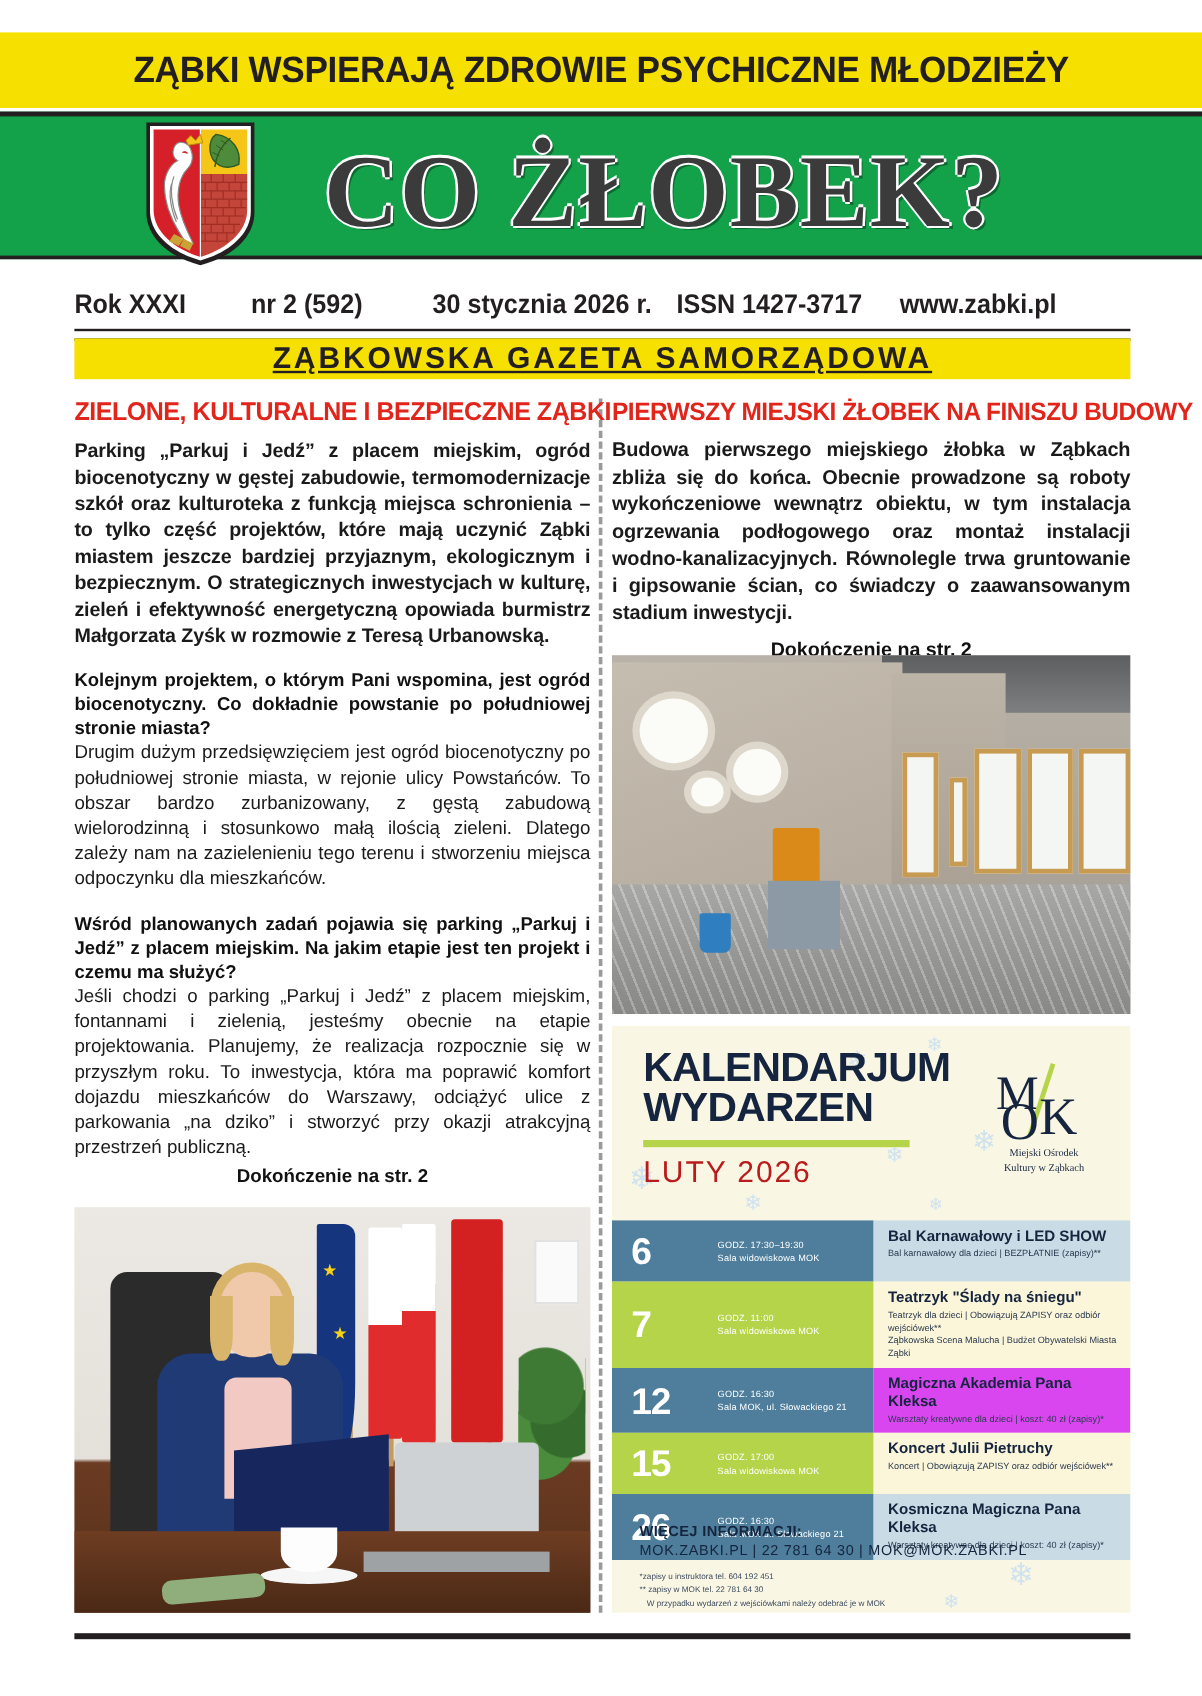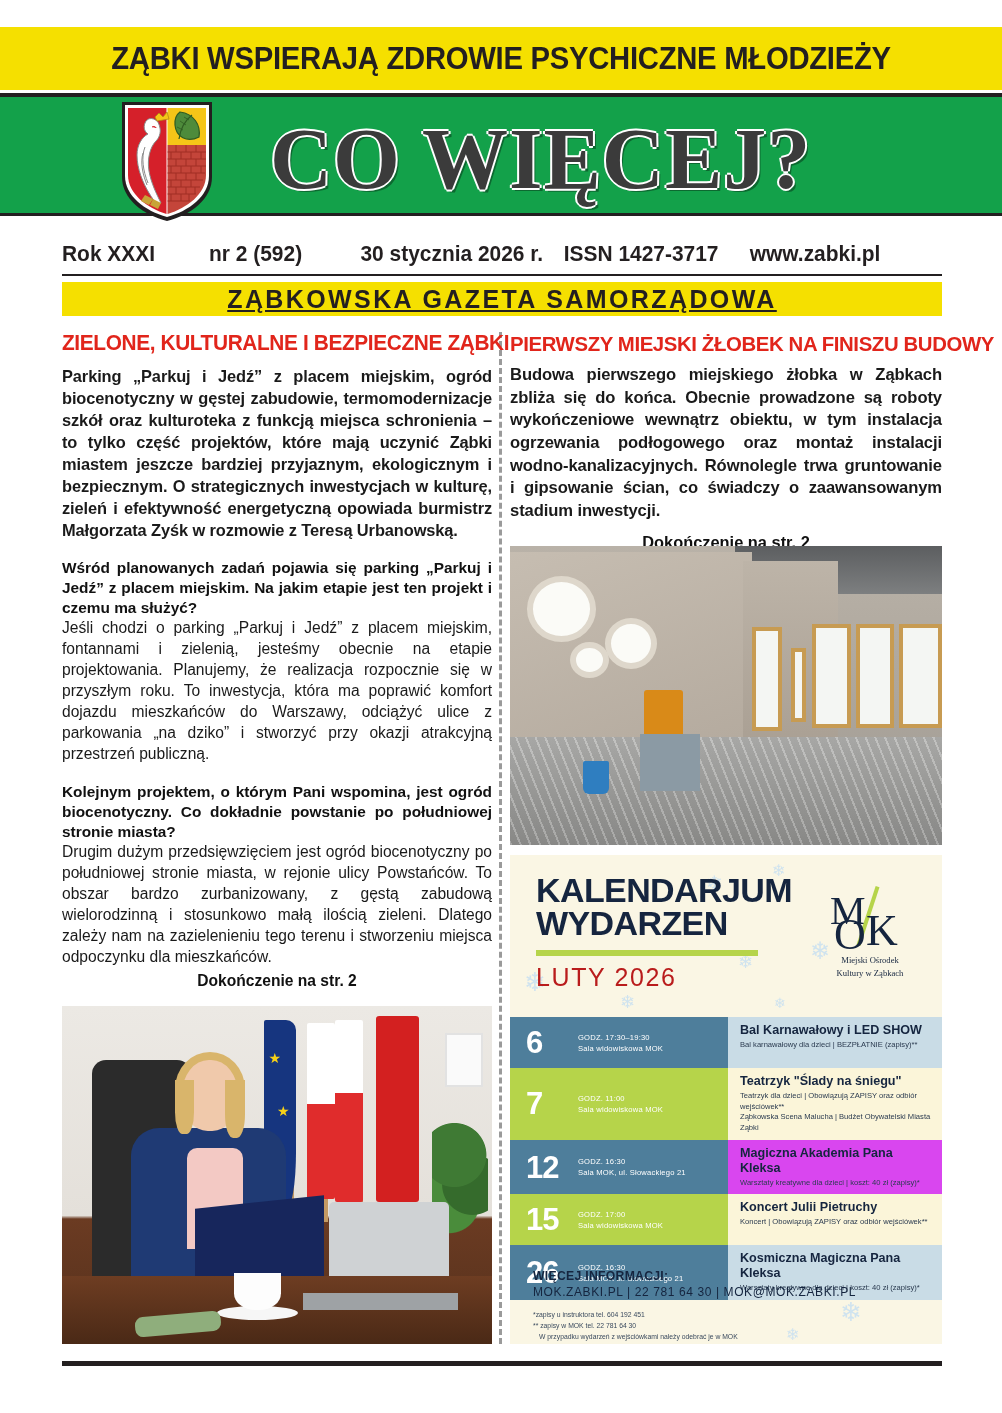--- a/index.html
+++ b/index.html
@@ -231,21 +231,21 @@
 
   .events{position:absolute;left:0;top:162px;width:432px;}
   .evrow{display:flex;min-height:51px;}
   .ev-left{
     width:218px;display:flex;align-items:center;box-sizing:border-box;padding-left:16px;
   }
   .ev-day{
     font-size:31px;font-weight:bold;color:#ffffff;width:52px;line-height:1;
     letter-spacing:-1px;
   }
-  .ev-meta{color:#ffffff;font-size:7.6px;line-height:1.45;letter-spacing:.2px;}
+  .ev-meta{color:#ffffff;font-size:7.6px;line-height:1.45;letter-spacing:.2px;margin-left:20px;}
   .ev-right{
     flex:1;box-sizing:border-box;padding:6px 10px 6px 12px;
   }
   .ev-title{font-size:12.6px;font-weight:bold;color:#15253F;line-height:1.18;}
   .ev-desc{font-size:7.6px;color:#2a3a4f;line-height:1.42;margin-top:2px;}
 
   .poster-foot{
     position:absolute;left:23px;top:414px;width:390px;
   }
   .pf-more{font-size:12.2px;font-weight:bold;color:#15253F;letter-spacing:.3px;}
@@ -260,21 +260,21 @@
 </head>
 <body>
 
 <div class="page">
 
   <div class="top-banner">
     <div class="txt">ZĄBKI WSPIERAJĄ ZDROWIE PSYCHICZNE MŁODZIEŻY</div>
   </div>
 
   <div class="masthead">
-    <div class="masthead-title">CO WIĘCEJ?</div>
+    <div class="masthead-title">CO ŻŁOBEK?</div>
   </div>
 
   <svg class="crest" viewBox="0 0 96 125">
     <path d="M3 3 H93 V78 C93 100 72 116 48 122 C24 116 3 100 3 78 Z" fill="#231f20"></path>
     <path d="M6 6 H90 V77 C90 97 70 112 48 118 C26 112 6 97 6 77 Z" fill="#ffffff"></path>
     <path d="M9 9 H47.5 V115 C28 109 9 95 9 76 Z" fill="#d5202a"></path>
     <path d="M48.5 9 H87 V46 H48.5 Z" fill="#f5c518"></path>
     <path d="M48.5 46 H87 V76 C87 95 68 109 48.5 115 Z" fill="#c4453a"></path>
     <g stroke="#9b2b20" stroke-width="1" opacity=".85">
       <line x1="48.5" y1="53" x2="87" y2="53"></line>
@@ -342,26 +342,26 @@
   <div class="subbanner">
     <div class="txt">ZĄBKOWSKA GAZETA SAMORZĄDOWA</div>
   </div>
 
   <div class="vdivider"></div>
 
   <div class="col-left">
     <div class="kicker">ZIELONE, KULTURALNE I BEZPIECZNE ZĄBKI</div>
     <div class="lede">Parking „Parkuj i Jedź” z placem miejskim, ogród biocenotyczny w gęstej zabudowie, termomodernizacje szkół oraz kulturoteka z funkcją miejsca schronienia – to tylko część projektów, które mają uczynić Ząbki miastem jeszcze bardziej przyjaznym, ekologicznym i bezpiecznym. O strategicznych inwestycjach w kulturę, zieleń i efektywność energetyczną opowiada burmistrz Małgorzata Zyśk w rozmowie z Teresą Urbanowską.</div>
     <div class="qblock">
+      <div class="question">Kolejnym projektem, o którym Pani wspomina, jest ogród biocenotyczny. Co dokładnie powstanie po południowej stronie miasta?</div>
+      <div class="answer">Drugim dużym przedsięwzięciem jest ogród biocenotyczny po południowej stronie miasta, w rejonie ulicy Powstańców. To obszar bardzo zurbanizowany, z gęstą zabudową wielorodzinną i stosunkowo małą ilością zieleni. Dlatego zależy nam na zazielenieniu tego terenu i stworzeniu miejsca odpoczynku dla mieszkańców.</div>
+    </div>
+    <div class="qblock">
       <div class="question">Wśród planowanych zadań pojawia się parking „Parkuj i Jedź” z placem miejskim. Na jakim etapie jest ten projekt i czemu ma służyć?</div>
       <div class="answer">Jeśli chodzi o parking „Parkuj i Jedź” z placem miejskim, fontannami i zielenią, jesteśmy obecnie na etapie projektowania. Planujemy, że realizacja rozpocznie się w przyszłym roku. To inwestycja, która ma poprawić komfort dojazdu mieszkańców do Warszawy, odciążyć ulice z parkowania „na dziko” i stworzyć przy okazji atrakcyjną przestrzeń publiczną.</div>
-    </div>
-    <div class="qblock">
-      <div class="question">Kolejnym projektem, o którym Pani wspomina, jest ogród biocenotyczny. Co dokładnie powstanie po południowej stronie miasta?</div>
-      <div class="answer">Drugim dużym przedsięwzięciem jest ogród biocenotyczny po południowej stronie miasta, w rejonie ulicy Powstańców. To obszar bardzo zurbanizowany, z gęstą zabudową wielorodzinną i stosunkowo małą ilością zieleni. Dlatego zależy nam na zazielenieniu tego terenu i stworzeniu miejsca odpoczynku dla mieszkańców.</div>
     </div>
     <div class="cont">Dokończenie na str. 2</div>
   </div>
 
   <div class="col-right">
     <div class="kicker right">PIERWSZY MIEJSKI ŻŁOBEK NA FINISZU BUDOWY</div>
     <div class="lede right">Budowa pierwszego miejskiego żłobka w Ząbkach zbliża się do końca. Obecnie prowadzone są roboty wykończeniowe wewnątrz obiektu, w tym instalacja ogrzewania podłogowego oraz montaż instalacji wodno-kanalizacyjnych. Równolegle trwa gruntowanie i gipsowanie ścian, co świadczy o zaawansowanym stadium inwestycji.</div>
     <div class="cont right">Dokończenie na str. 2</div>
   </div>
 

